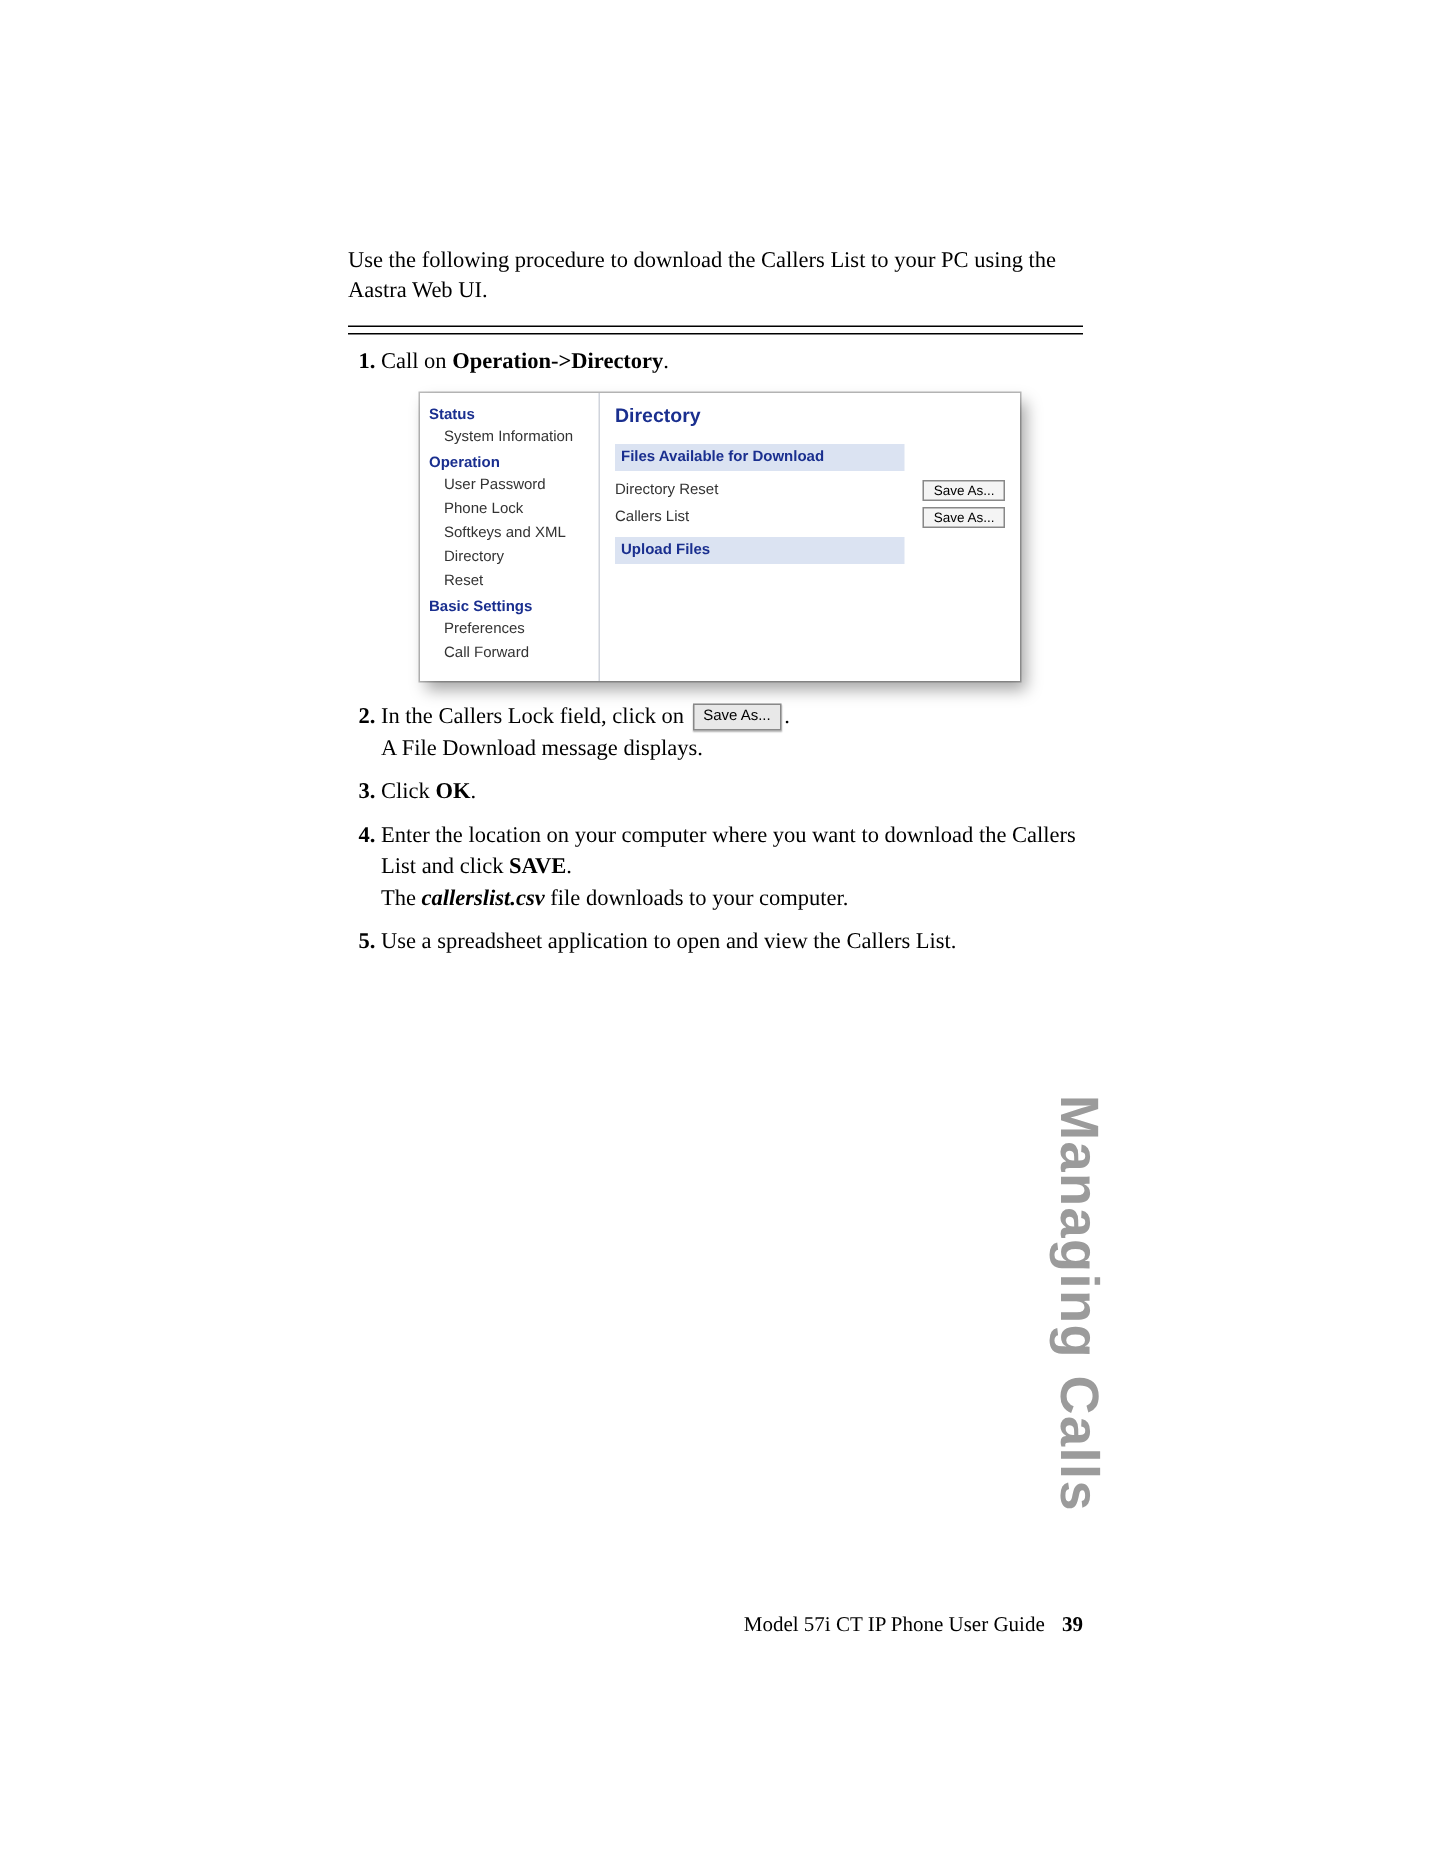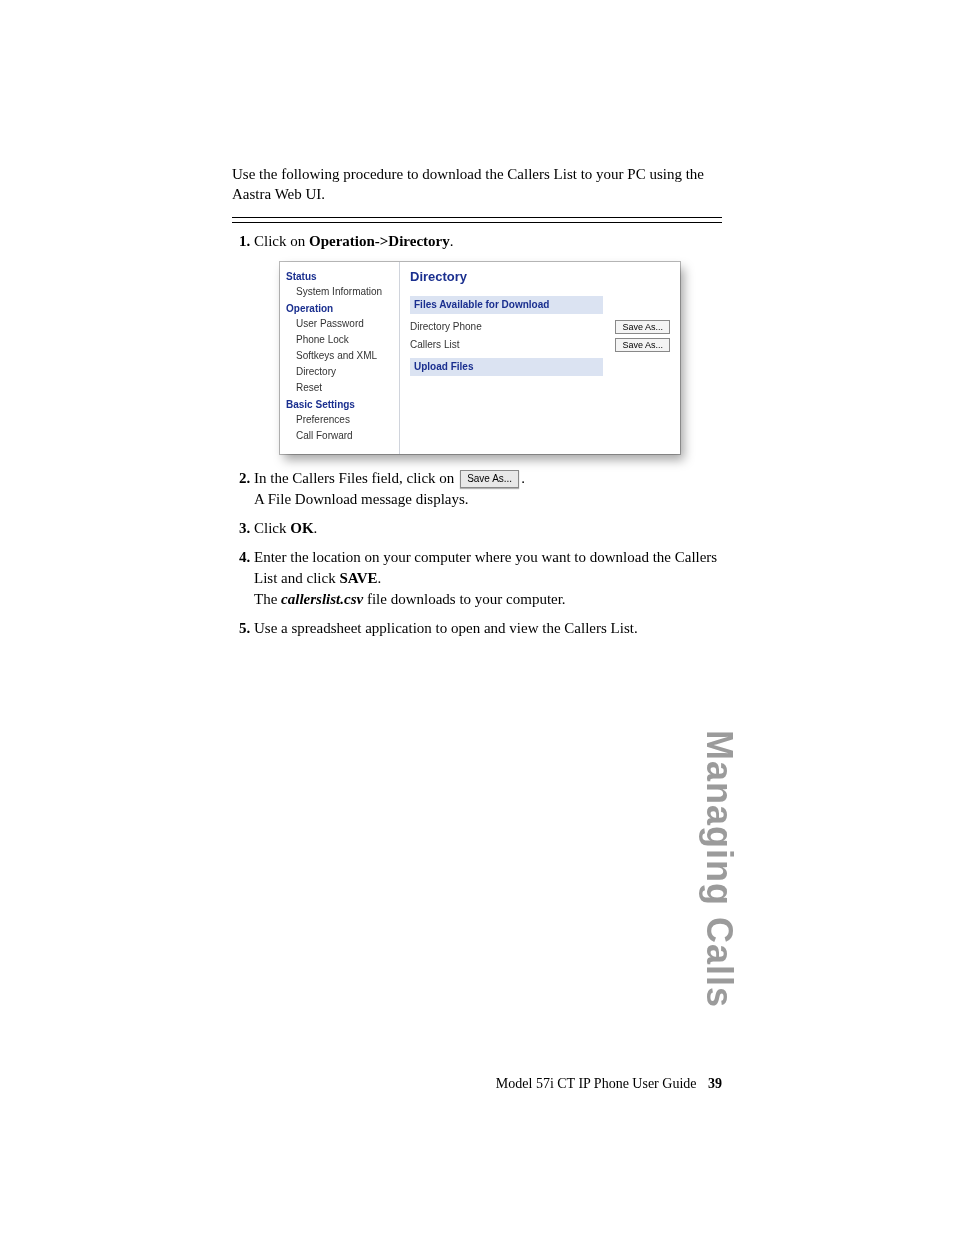--- a/index.html
+++ b/index.html
@@ -161,55 +161,55 @@
 <body>
 
 <div class="page">
   <p class="intro">Use the following procedure to download the Callers List to your PC using the Aastra Web UI.</p>
 
   <hr class="hr">
   <hr class="hr">
 
   <ol class="steps">
     <li>
-      <span>Click on </span><span class="bold">Operation-&gt;Directory</span><span>.</span>
+      <span>Call on </span><span class="bold">Operation-&gt;Directory</span><span>.</span>
 
       
       <div class="ui-shot">
         <div class="ui-side">
           <div class="grp">Status</div>
           <div class="itm">System Information</div>
           <div class="grp">Operation</div>
           <div class="itm">User Password</div>
           <div class="itm">Phone Lock</div>
           <div class="itm">Softkeys and XML</div>
           <div class="itm">Directory</div>
           <div class="itm">Reset</div>
           <div class="grp">Basic Settings</div>
           <div class="itm">Preferences</div>
           <div class="itm">Call Forward</div>
         </div>
         <div class="ui-main">
           <div class="ui-title">Directory</div>
           <div class="ui-subhead">Files Available for Download</div>
           <div class="ui-row">
-            <span class="lbl">Directory Phone</span>
+            <span class="lbl">Directory Reset</span>
             <button class="ui-btn">Save As...</button>
           </div>
           <div class="ui-row">
             <span class="lbl">Callers List</span>
             <button class="ui-btn">Save As...</button>
           </div>
           <div class="ui-subhead">Upload Files</div>
         </div>
       </div>
     </li>
 
     <li>
-      <span>In the Callers Files field, click on </span><span class="inline-btn">Save As...</span><span>.</span><br>
+      <span>In the Callers Lock field, click on </span><span class="inline-btn">Save As...</span><span>.</span><br>
       <span>A File Download message displays.</span>
     </li>
 
     <li>
       <span>Click </span><span class="bold">OK</span><span>.</span>
     </li>
 
     <li>
       <span>Enter the location on your computer where you want to download the Callers List and click </span><span class="bold">SAVE</span><span>.</span><br>
       <span>The </span><span class="bolditalic">callerslist.csv</span><span> file downloads to your computer.</span>

